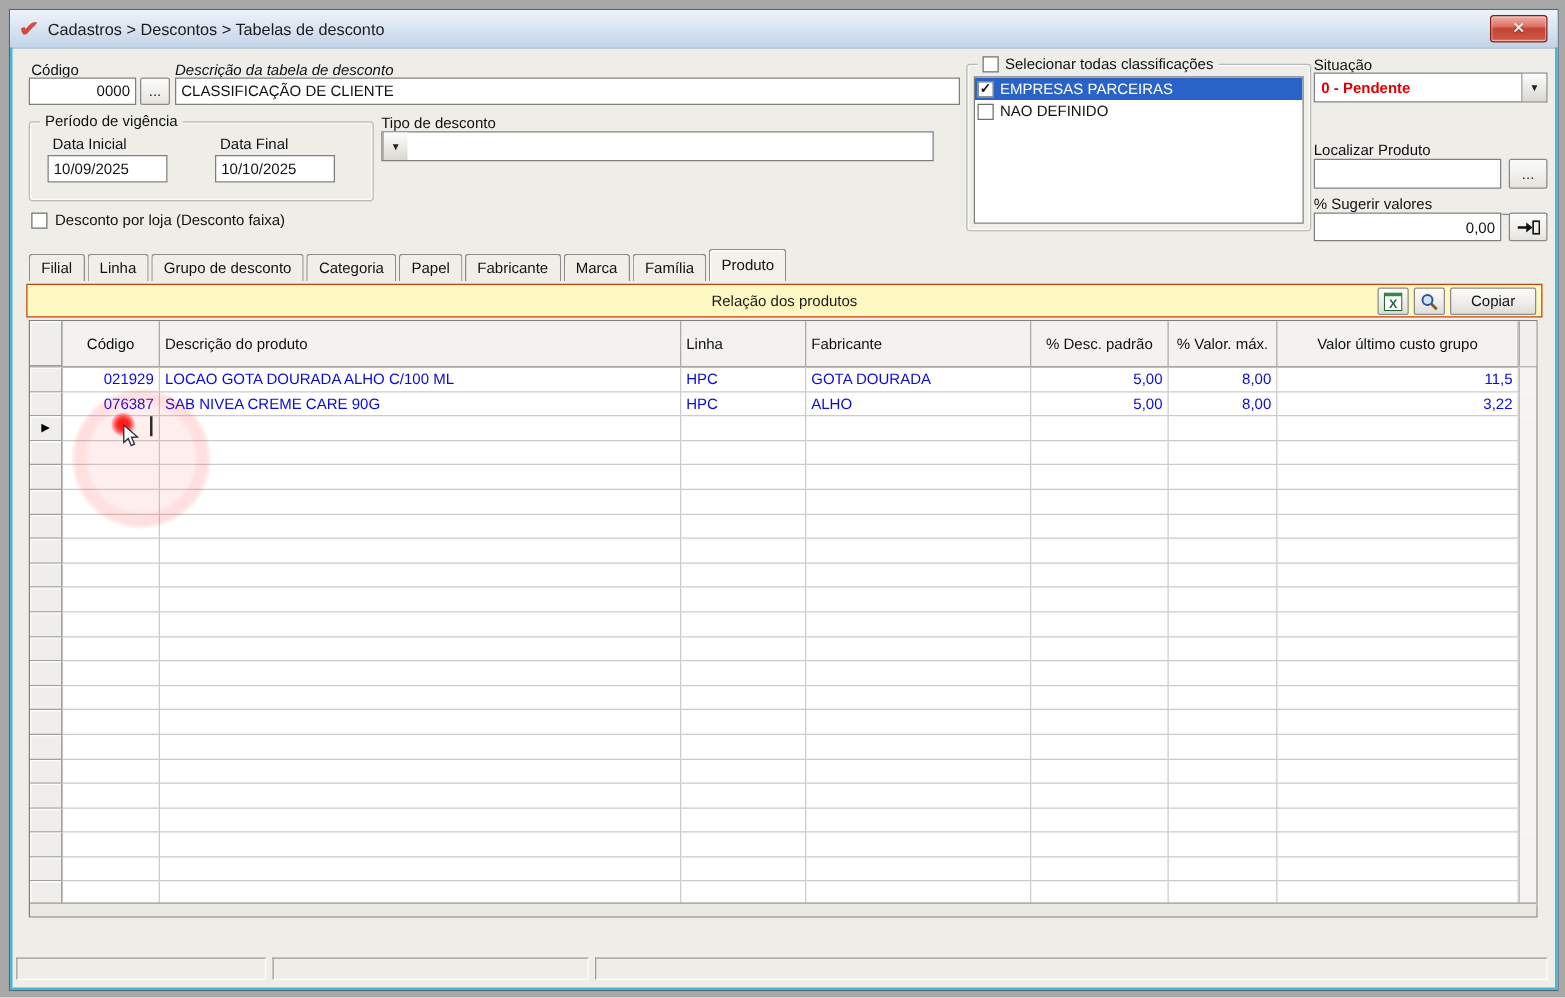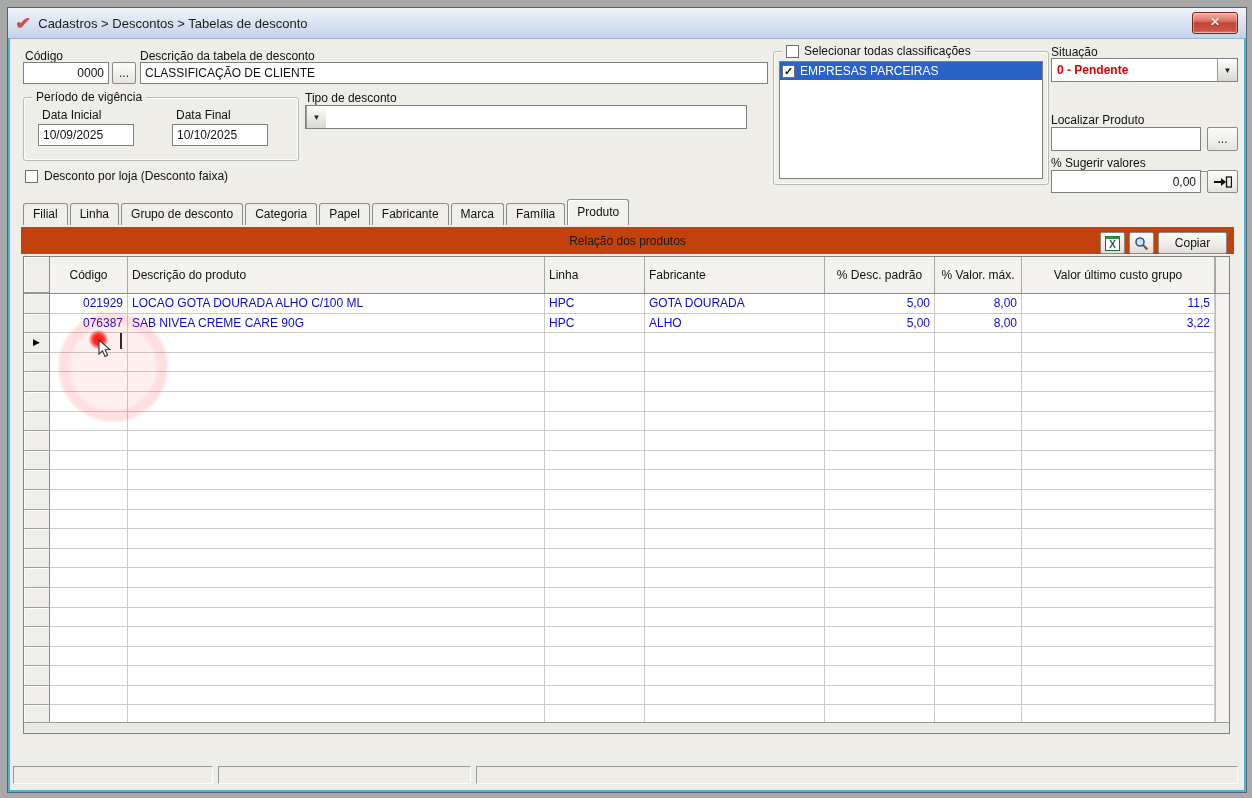--- a/index.html
+++ b/index.html
@@ -55,21 +55,21 @@
   .listrow{height:18px;display:flex;align-items:center;gap:5px;padding:0 2px;}
   .listrow.sel{background:#2a63c8;color:#fff;}
   
   .tabs{position:absolute;display:flex;align-items:flex-end;height:26px;}
   .tab{box-sizing:border-box;height:22px;padding:3px 9px 0 9px;margin-right:2px;
     border:1px solid #8c8c8c;border-bottom:none;border-radius:3px 3px 0 0;
     background:#efeee9;white-space:nowrap;}
   .tab.active{height:26px;padding-top:5px;background:#f2f1ec;position:relative;z-index:3;
     box-shadow:inset 1px 1px 0 #fff;}
   
-  .toolbar{position:absolute;border:3px solid #c2410c;background:#c2410c;box-sizing:border-box;}
+  .toolbar{position:absolute;border:1px solid #c2410c;background:#fef9c3;box-sizing:border-box;}
   .toolbar .caption{position:absolute;left:0;right:0;top:0;bottom:0;display:flex;
     align-items:center;justify-content:center;color:#1a1a1a;}
   .tool-btn{position:absolute;top:2px;height:22px;box-sizing:border-box;
     border:1px solid #8a8a8a;border-radius:2px;
     background:linear-gradient(#fcfcfb,#eceae5 65%,#dedcd6);
     display:flex;align-items:center;justify-content:center;}
   
   .grid{position:absolute;border:1px solid #808080;background:#fff;box-sizing:border-box;}
   .g-head{display:flex;height:36px;background:#f3f2ee;border-bottom:1px solid #8a8a8a;}
   .g-hcell{box-sizing:border-box;border-right:1px solid #a9a9a9;display:flex;
@@ -112,21 +112,21 @@
     <span class="title-text">Cadastros &gt; Descontos &gt; Tabelas de desconto</span>
   </div>
   <div class="close-btn">✕</div>
 
   <div class="client">
 
     <div class="lbl" style="left:14px;top:10px;">Código</div>
     <div class="tb right" style="left:12px;top:23px;width:86px;height:22px;">0000</div>
     <div class="btn" style="left:101px;top:23px;width:24px;height:22px;">...</div>
 
-    <div class="lbl" style="left:129px;top:10px;">Descrição da tabela de desconto</div>
+    <div class="lbl" style="left:129px;top:10px;font-style:italic;">Descrição da tabela de desconto</div>
     <div class="tb" style="left:129px;top:23px;width:628px;height:22px;">CLASSIFICAÇÃO DE CLIENTE</div>
 
     <div class="grp" style="left:12px;top:58px;width:276px;height:64px;">
       <div class="cap">Período de vigência</div>
       <div class="lbl" style="left:18px;top:10px;">Data Inicial</div>
       <div class="lbl" style="left:152px;top:10px;">Data Final</div>
       <div class="tb" style="left:14px;top:26px;width:96px;height:22px;">10/09/2025</div>
       <div class="tb" style="left:148px;top:26px;width:96px;height:22px;">10/10/2025</div>
     </div>
 
@@ -142,20 +142,24 @@
 
     <div class="grp" style="left:762px;top:12px;width:276px;height:134px;">
       <div class="cap">
         <span class="cb"></span>
         <span>Selecionar todas classificações</span>
       </div>
       <div class="listbox" style="left:5px;top:9px;width:264px;height:118px;" id="classif-list">
           <div class="listrow sel">
             <span class="cb">✓</span>
             <span>EMPRESAS PARCEIRAS</span>
+          </div>
+          <div class="listrow">
+            <span class="cb"></span>
+            <span>NAO DEFINIDO</span>
           </div>
         </div>
     </div>
 
     <div class="lbl" style="left:1040px;top:6px;">Situação</div>
     <div class="combo" style="left:1040px;top:19px;width:187px;height:24px;">
       <span class="val" id="situacao-val" style="font-weight: bold; color: rgb(221, 0, 0);">0 - Pendente</span>
       <span class="dd">▼</span>
     </div>
 

